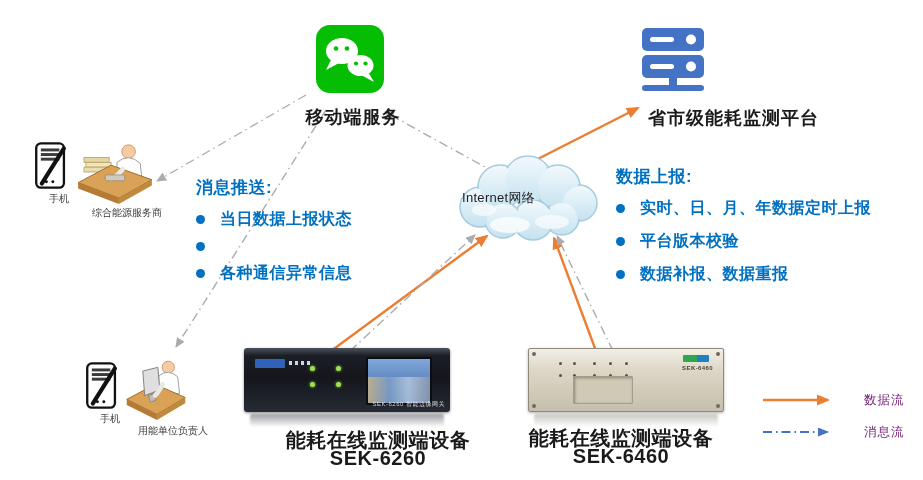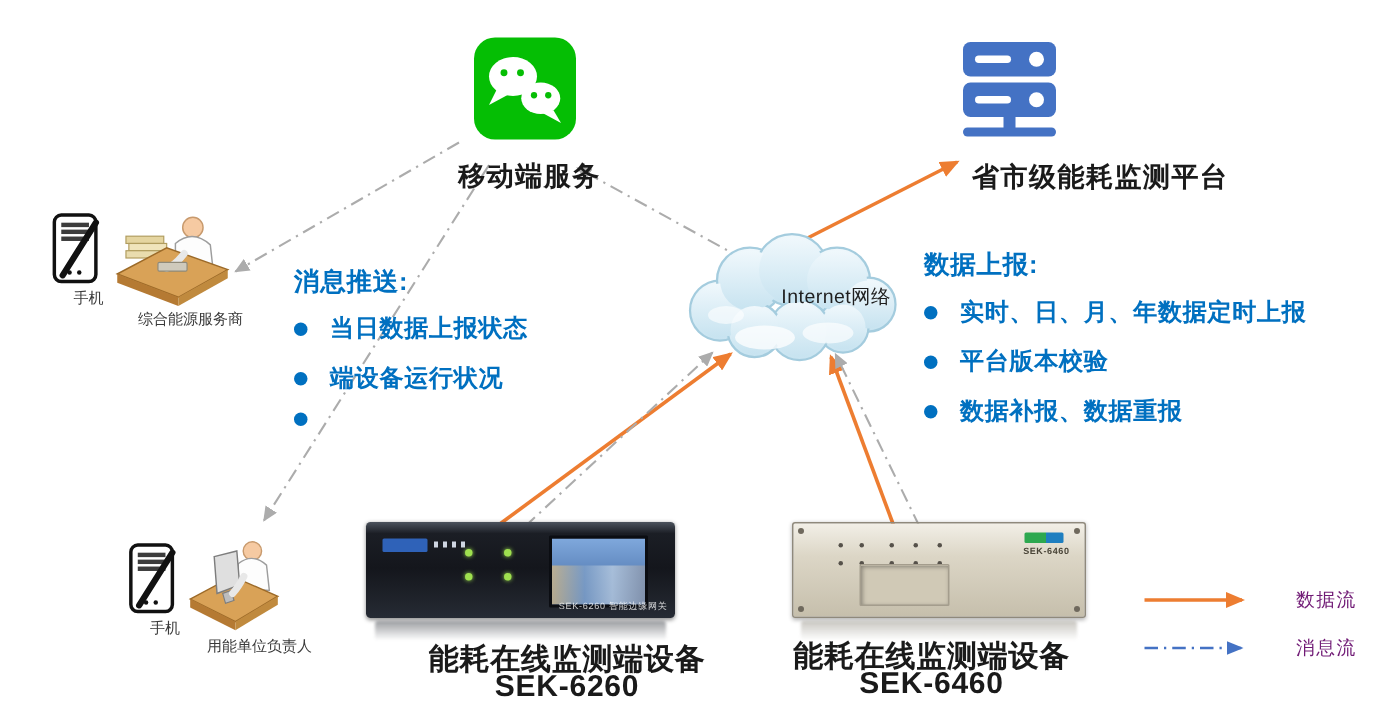--- a/index.html
+++ b/index.html
@@ -6,21 +6,21 @@
   .canvas{
     position:relative;width:923px;height:480px;background:#ffffff;
     font-family:"Liberation Sans","DejaVu Sans",sans-serif;overflow:hidden;
   }
   .abs{position:absolute;}
   svg{display:block;}
   .connectors{position:absolute;left:0;top:0;pointer-events:none;}
 
   
   .node-label{position:absolute;font-weight:bold;color:#1a1a1a;font-size:18px;letter-spacing:1px;}
-  .cloud-label{position:absolute;font-size:13px;color:#1f1f1f;text-align:right;letter-spacing:.3px;}
+  .cloud-label{position:absolute;font-size:13px;color:#1f1f1f;text-align:left;letter-spacing:.3px;}
   .mini-label{position:absolute;font-size:10px;color:#3a3a3a;text-align:right;}
 
   
   .text-block{position:absolute;color:#0070C0;}
   .text-block .tb-title{font-size:17px;font-weight:bold;margin-bottom:10px;letter-spacing:.5px;}
   .bullet-row{display:flex;align-items:center;margin-bottom:12px;}
   .bullet-dot{width:9px;height:9px;border-radius:50%;background:#0070C0;margin-right:15px;flex:0 0 auto;}
   .bullet-text{font-size:16px;font-weight:bold;letter-spacing:.5px;white-space:nowrap;}
 
   
@@ -183,24 +183,24 @@
   <div class="mini-label" style="left:72px;top:206px;width:90px">综合能源服务商</div>
 
   <div class="text-block" style="left:196px;top:176px">
     <div class="tb-title">消息推送:</div>
     <div class="bullet-row">
       <span class="bullet-dot"></span>
       <span class="bullet-text">当日数据上报状态</span>
     </div>
     <div class="bullet-row">
       <span class="bullet-dot"></span>
-      <span class="bullet-text">端设备运行状况</span>
-    </div>
-    <div class="bullet-row">
-      <span class="bullet-dot"></span>
+    </div>
+    <div class="bullet-row">
+      <span class="bullet-dot"></span>
+      <span class="bullet-text">各种通信异常信息</span>
     </div>
   </div>
 
   <div class="text-block" style="left:616px;top:165px">
     <div class="tb-title">数据上报:</div>
     <div class="bullet-row">
       <span class="bullet-dot"></span>
       <span class="bullet-text">实时、日、月、年数据定时上报</span>
     </div>
     <div class="bullet-row">

